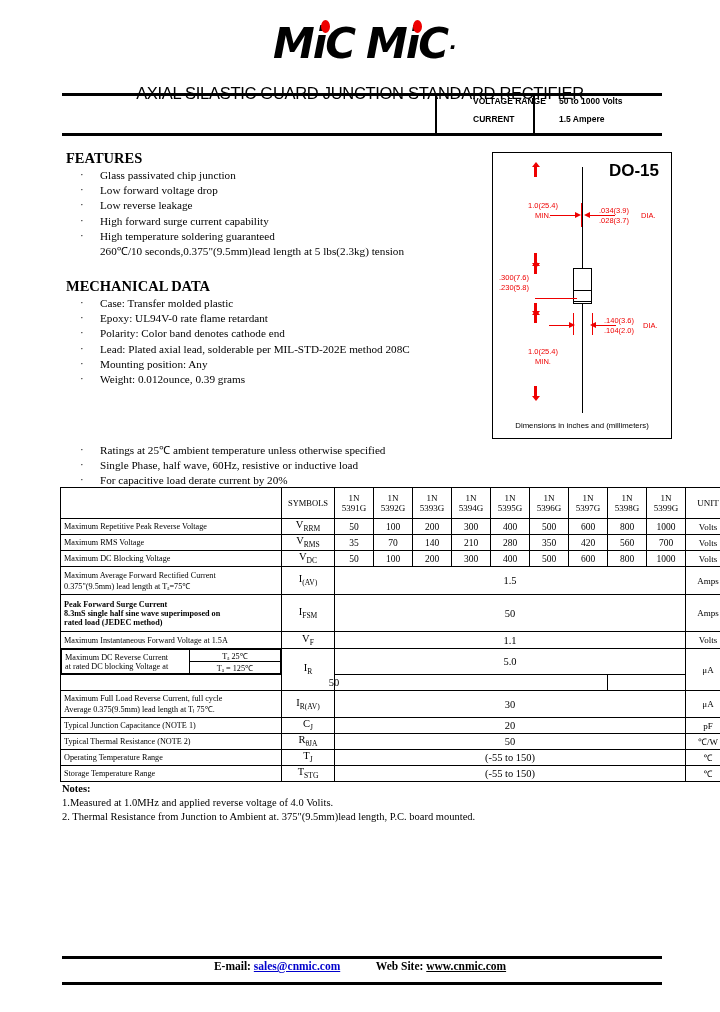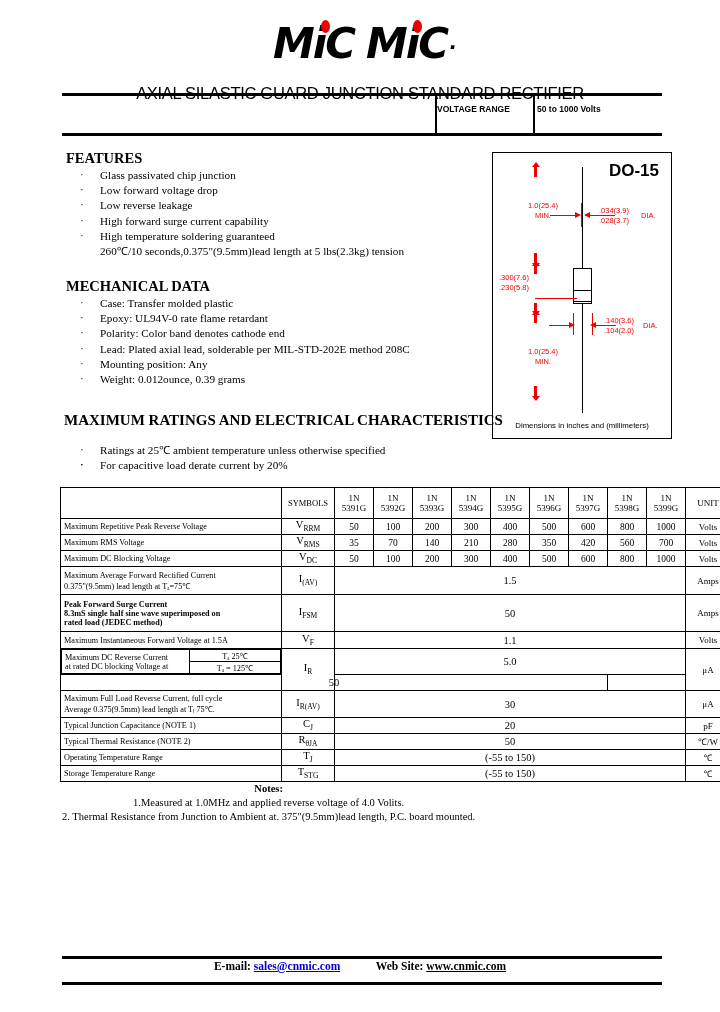--- a/index.html
+++ b/index.html
@@ -80,21 +80,21 @@
     font-family: "Liberation Serif", serif;
   }
   .vr-box {
     position: absolute;
     left: 437px; top: 96px;
     width: 225px;
     font-family: "Liberation Sans", sans-serif;
     font-size: 8.5px;
     font-weight: bold;
   }
-  .vr-row { display: flex; height: 18px; align-items: flex-end; }
+  .vr-row { display: flex; height: 18px; align-items: flex-start; padding-left: 36px; }
   .vr-row .lab { width: 100px; }
   .vr-row .val { width: 120px; }
   .vdiv1 { position: absolute; left: 435px; top: 96px; width: 1.5px; height: 37px; background: #000; }
   .vdiv2 { position: absolute; left: 533px; top: 96px; width: 1.5px; height: 37px; background: #000; }
 
   
   .sec-head {
     position: absolute;
     font-weight: bold;
     font-size: 14.5px;
@@ -233,21 +233,20 @@
   .tempsplit .tl { text-align: left; }
   .tempsplit .tr { text-align: center; width: 86px; }
   .tempsplit .underline { border-bottom: 1.1px solid #000; }
 
   
   .notes {
     position: absolute;
     left: 62px; top: 782px;
     font-size: 10.5px;
     line-height: 14px;
-    text-align: center;
   }
   .notes .nhead { font-weight: bold; }
 
   
   .foot-rule {
     position: absolute;
     left: 62px;
     width: 600px;
     height: 3px;
     background: #000;
@@ -289,20 +288,24 @@
   <div class="main-title">AXIAL SILASTIC GUARD JUNCTION STANDARD RECTIFIER</div>
   <div class="rule-thick rule-top"></div>
   <div class="rule-thick rule-bot"></div>
 
   <div class="vdiv1"></div>
   <div class="vdiv2"></div>
   <div class="vr-box">
     <div class="vr-row">
       <span class="lab">VOLTAGE RANGE</span>
       <span class="val">50 to 1000 Volts</span>
+    </div>
+    <div class="vr-row">
+      <span class="lab">CURRENT</span>
+      <span class="val">1.5 Ampere</span>
     </div>
   </div>
 
   <div class="sec-head" id="features-head">FEATURES</div>
   <div class="bullets" id="features-list">
     <div class="li"><span class="bul">·</span><span>Glass passivated chip junction</span></div>
     <div class="li"><span class="bul">·</span><span>Low forward voltage drop</span></div>
     <div class="li"><span class="bul">·</span><span>Low reverse leakage</span></div>
     <div class="li"><span class="bul">·</span><span>High forward surge current capability</span></div>
     <div class="li"><span class="bul">·</span><span>High temperature soldering guaranteed</span></div>
@@ -366,24 +369,23 @@
     <div class="dim-arrow-v arrow-up" style="left:41px; top:162px; height:8px;"></div>
     <div class="dim-arrow-v arrow-dn" style="left:41px; top:233px; height:10px;"></div>
     <div class="dim-txt" style="left:14px; top:194px; text-align:center; width:72px;">
       <span>1.0(25.4)</span><br>
       <span>MIN.</span>
     </div>
 
     <div class="dim-note">Dimensions in inches and (millimeters)</div>
   </div>
 
-  <div class="sec-head" id="ratings-head">MAXIMUM RATINGS AND ELECTRICAL CHARACTERISTICS</div>
   <div class="bullets" id="ratings-list">
     <div class="li"><span class="bul">·</span><span>Ratings at 25℃ ambient temperature unless otherwise specified</span></div>
-    <div class="li"><span class="bul">·</span></div>
+    <div class="li"><span class="bul">·</span><span>Single Phase, half wave, 60Hz, resistive or inductive load</span></div>
     <div class="li"><span class="bul">·</span><span>For capacitive load derate current by 20%</span></div>
   </div>
 
   <table class="specs">
     <tbody>
         <tr>
       <td class="c-desc" style="height:30px;"></td>
       <td class="c-sym hdr-part" style="font-size:8.5px;">SYMBOLS</td>
       <td class="c-val hdr-part"><span>1N</span><br><span>5391G</span></td>
       <td class="c-val hdr-part"><span>1N</span><br><span>5392G</span></td>

